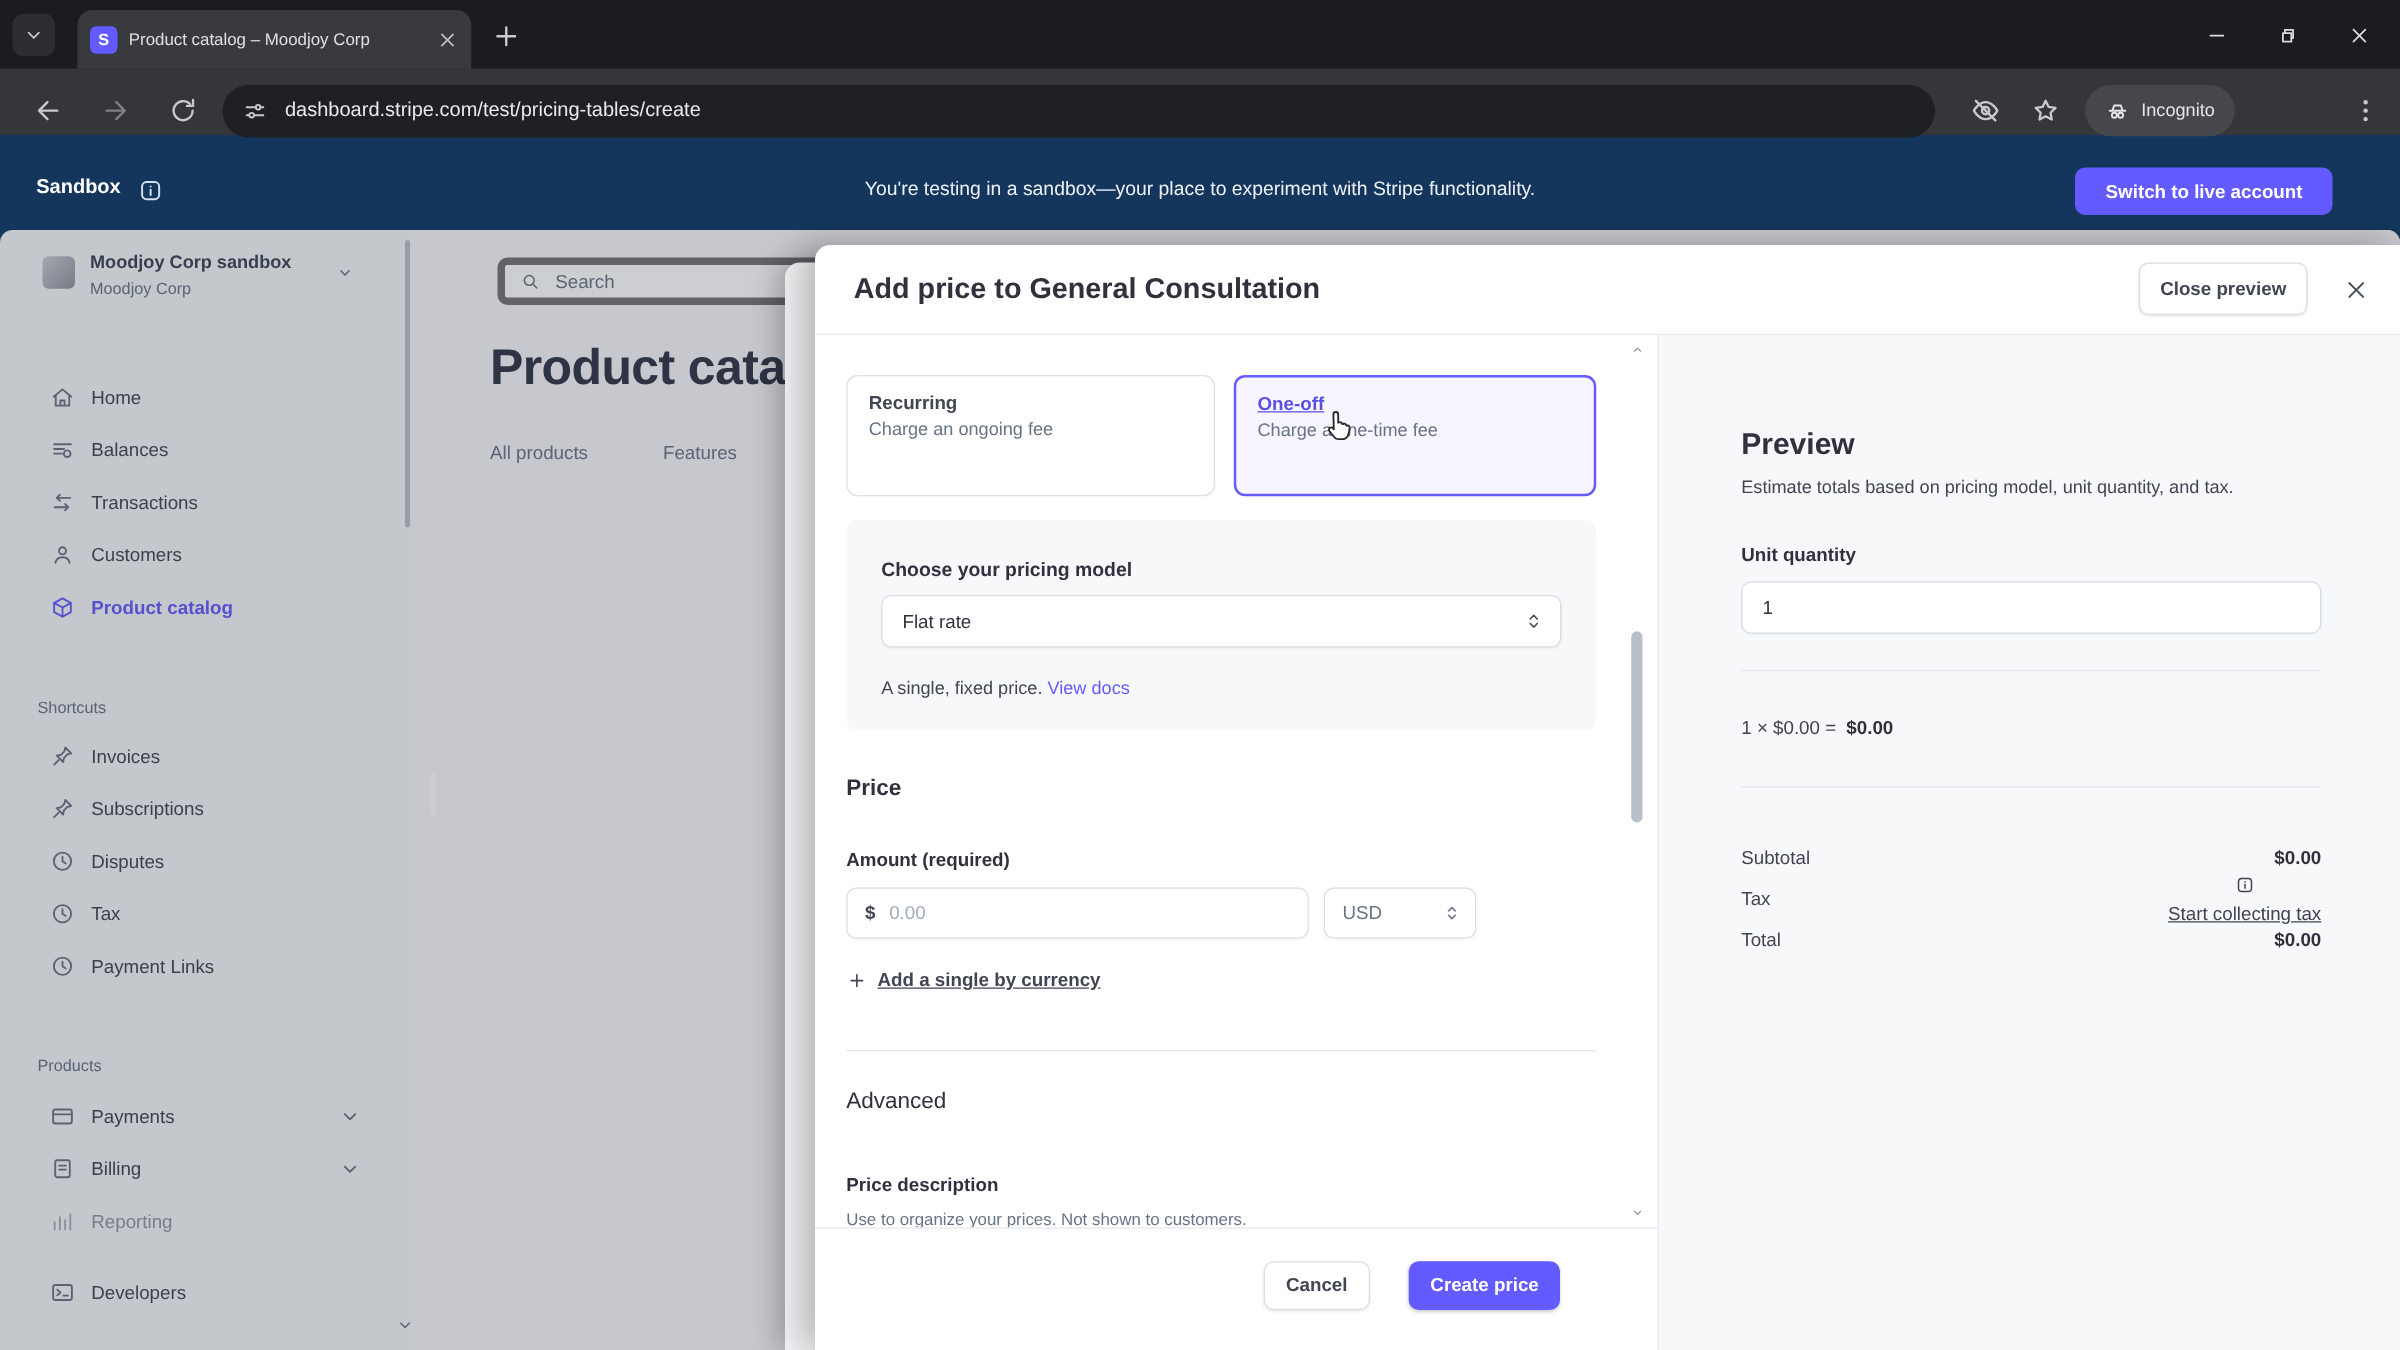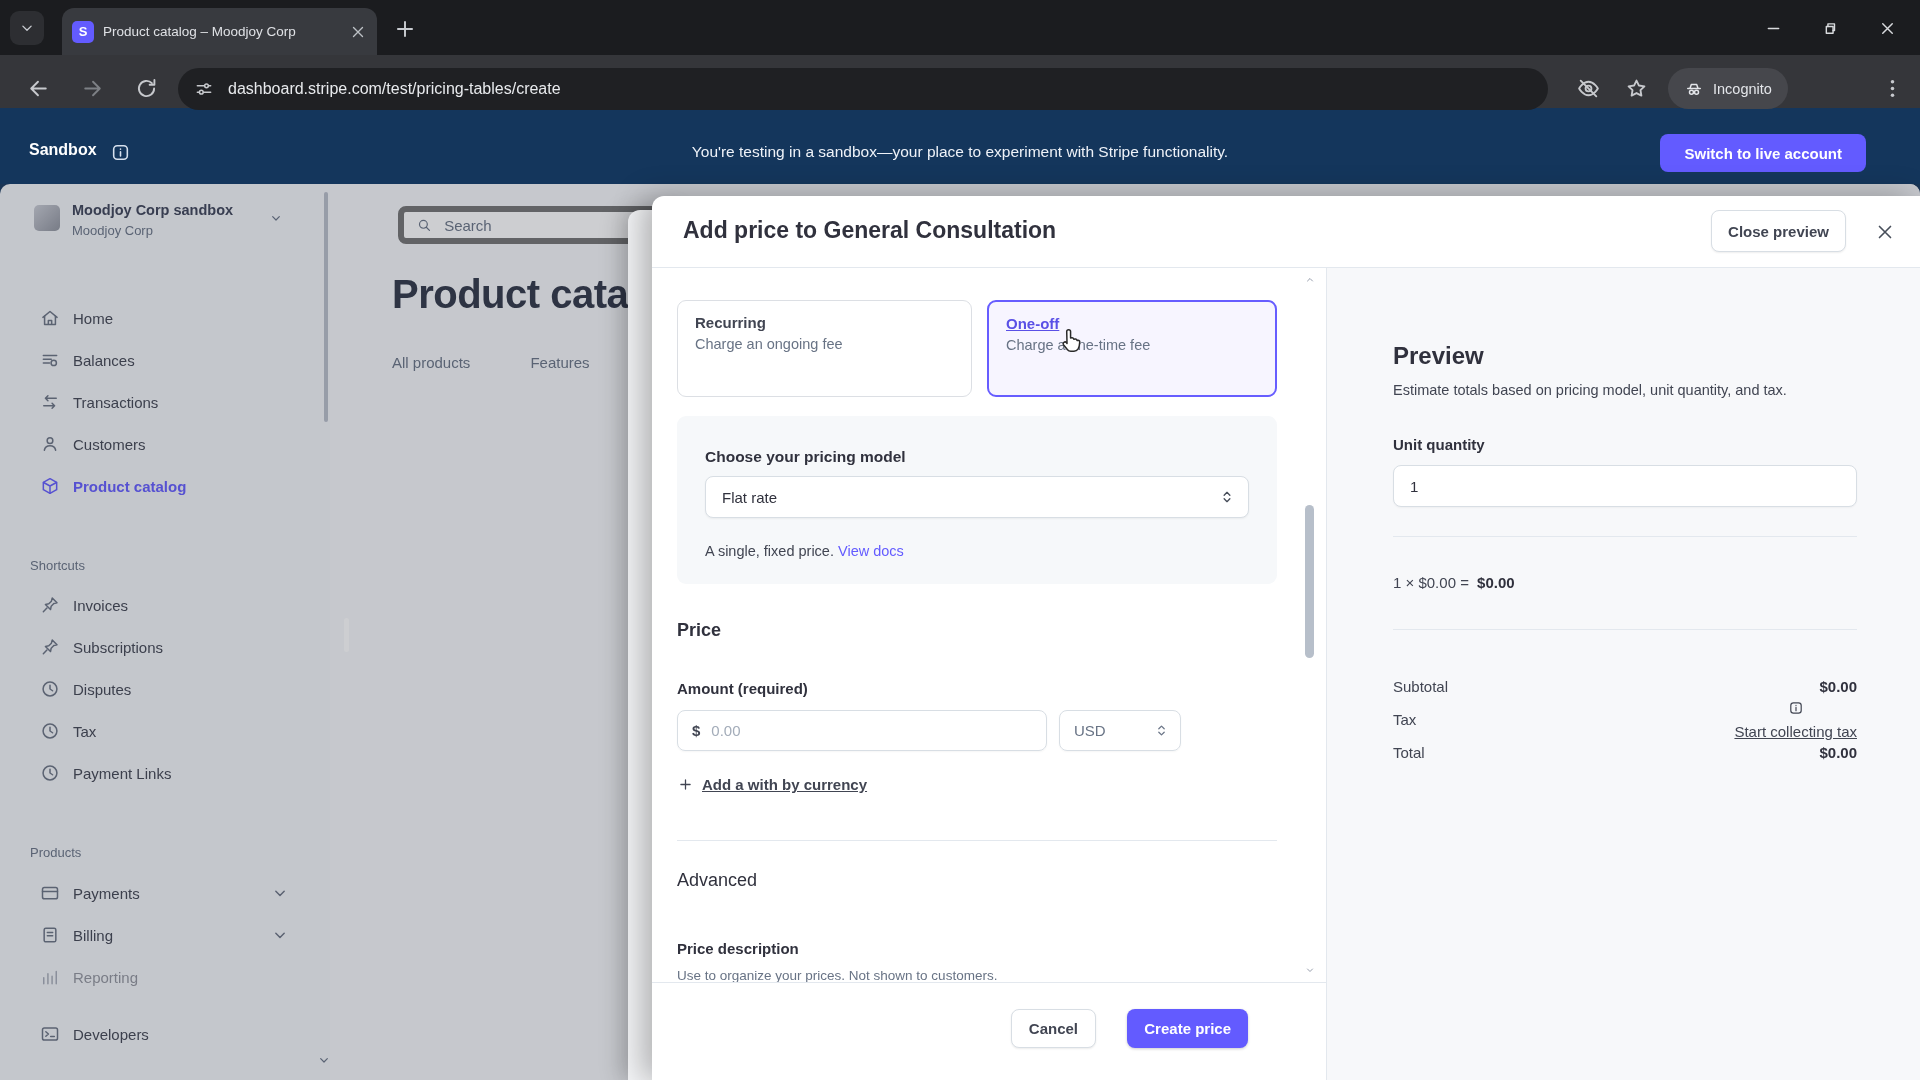--- a/index.html
+++ b/index.html
@@ -536,21 +536,21 @@
             <path d="M8.2 9.6 12 5.8l3.8 3.8M8.2 14.4l3.8 3.8 3.8-3.8"></path>
           </svg>
         </i>
     </div>
     <div id="addcur">
       <i class="ic">
           <svg viewBox="0 0 24 24" fill="none" stroke="currentColor" stroke-width="1.8" stroke-linecap="round" stroke-linejoin="round">
             <path d="M12 5.5v13M5.5 12h13"></path>
           </svg>
         </i>
-      <span>Add a with by currency</span>
+      <span>Add a single by currency</span>
     </div>
     <div id="fdiv"></div>
     <div id="adv-h">Advanced</div>
     <div id="pd-label">Price description</div>
     <div id="pd-helper">Use to organize your prices. Not shown to customers.</div>
   </div>
 
   <div id="mscroll">
     <i class="ic sarrow" style="top:6px">
         <svg viewBox="0 0 24 24" fill="none" stroke="currentColor" stroke-width="1.8" stroke-linecap="round" stroke-linejoin="round">

